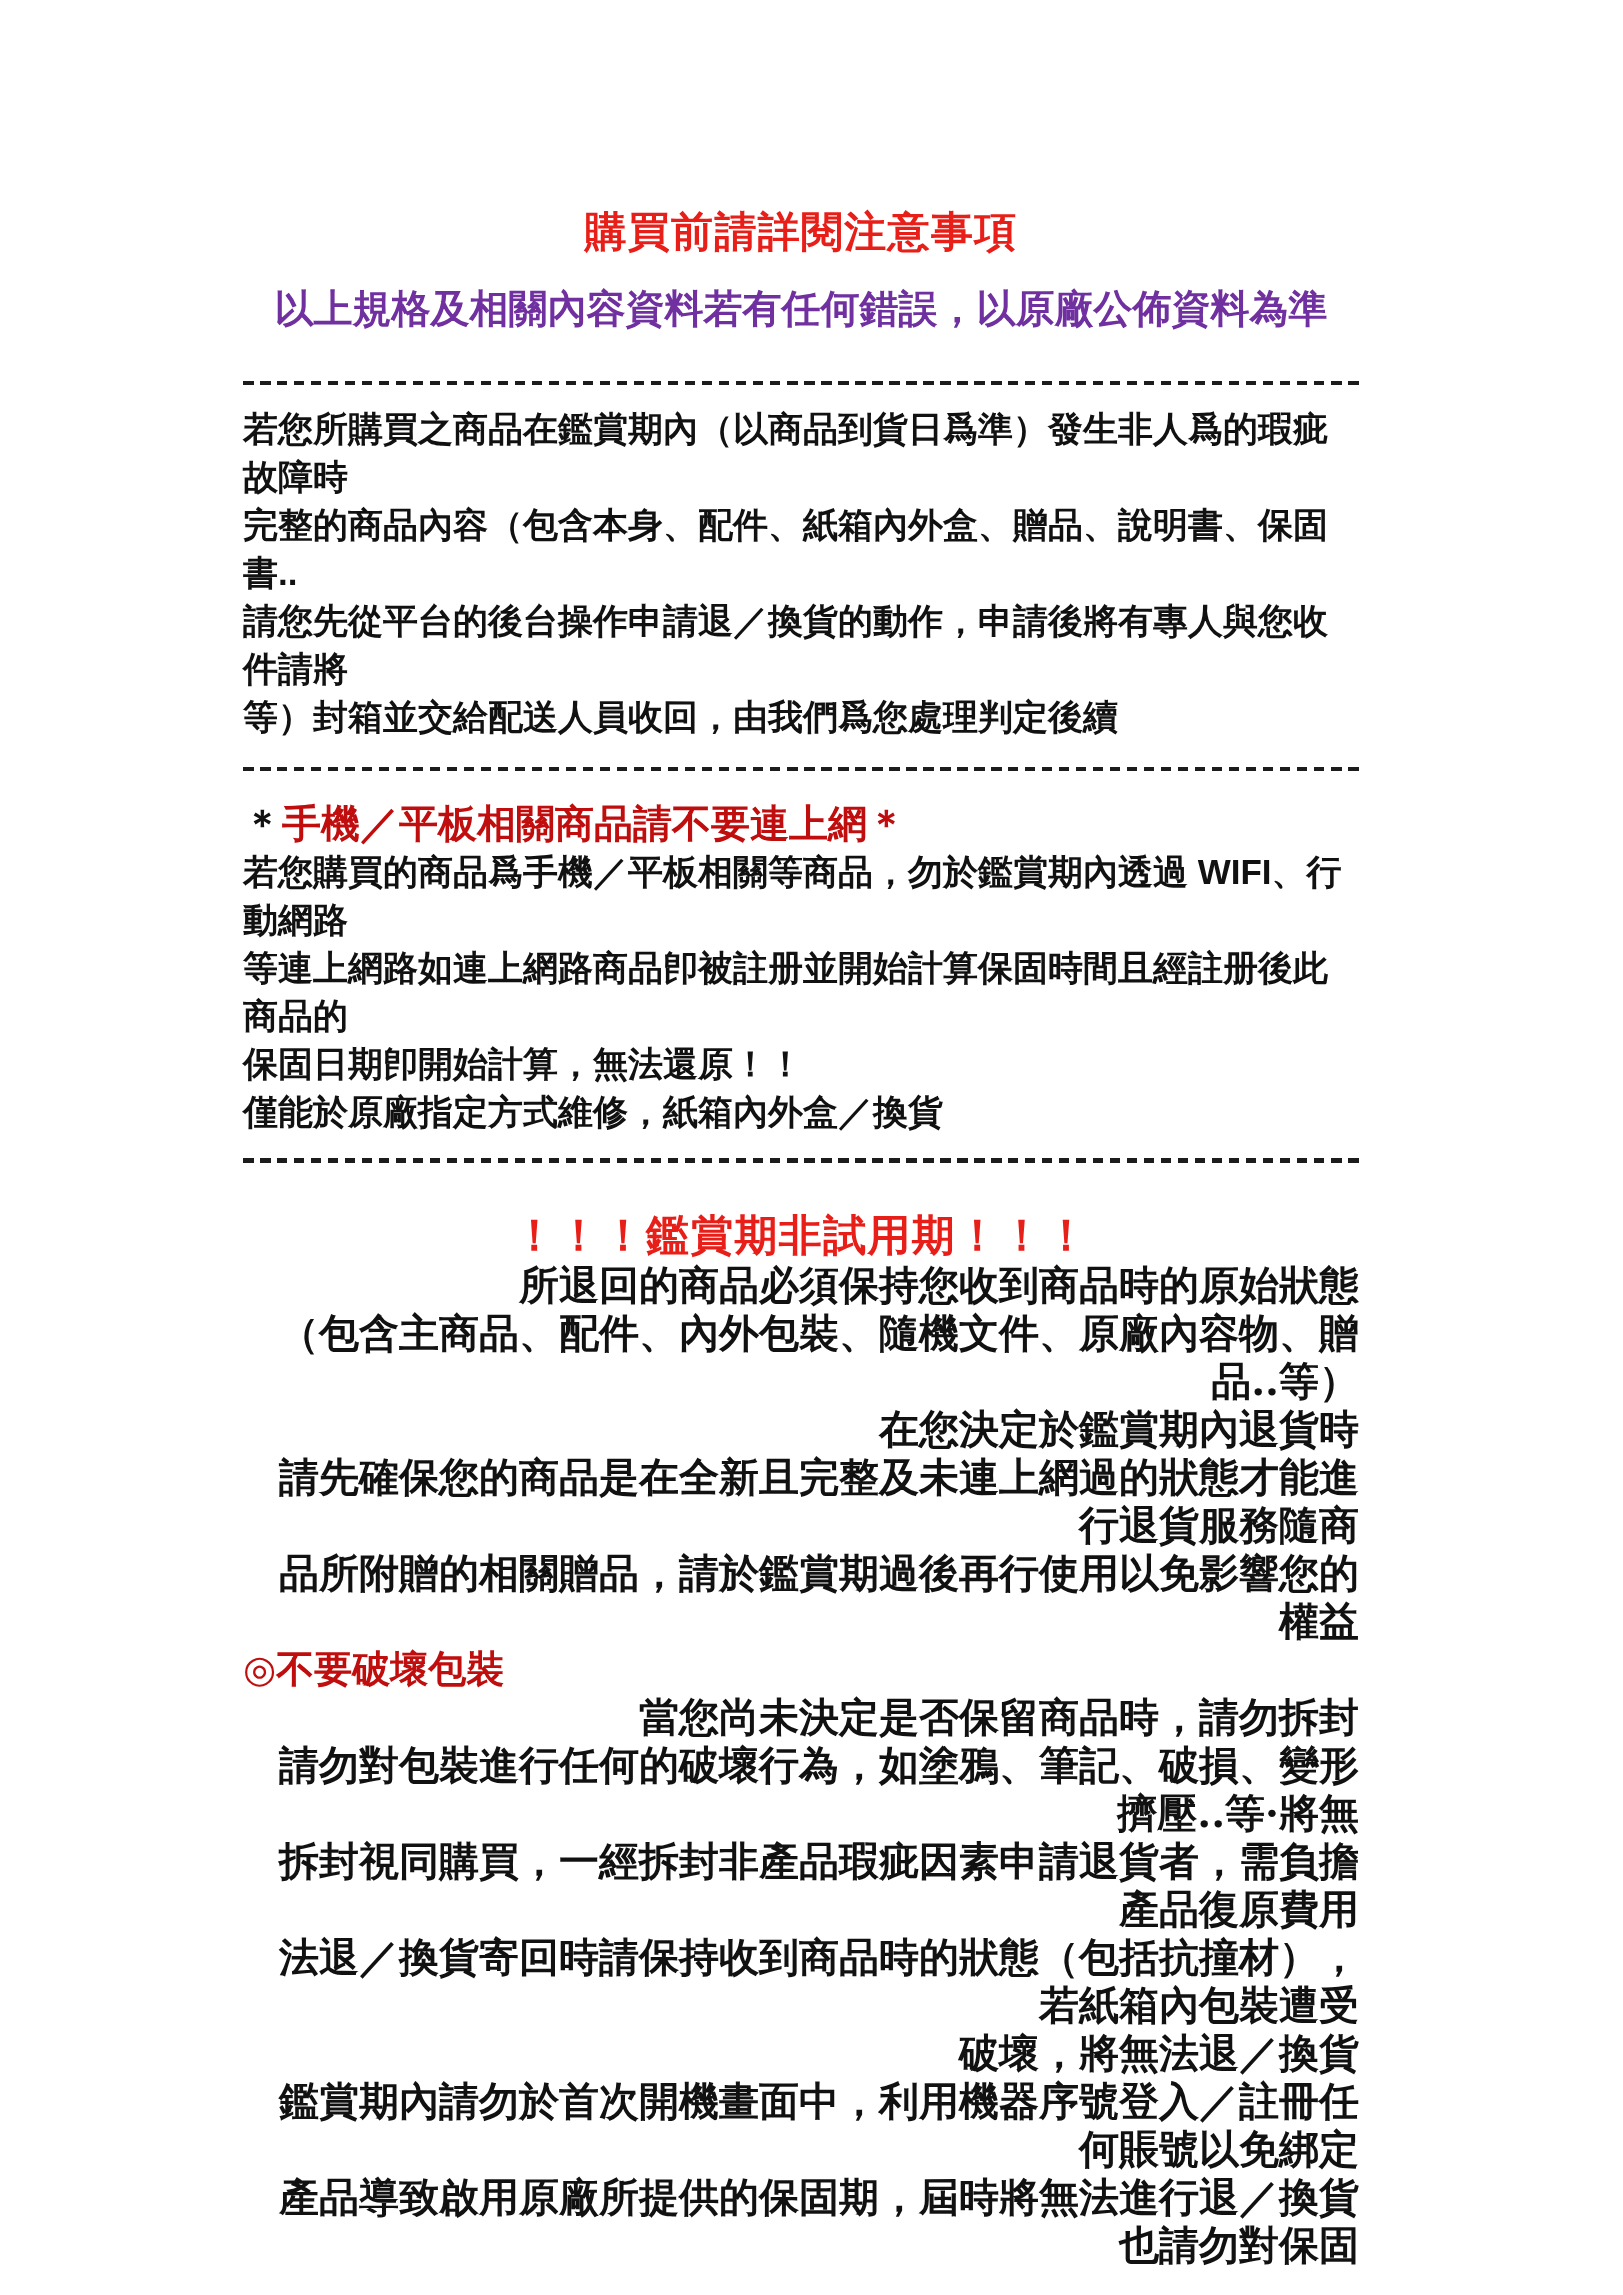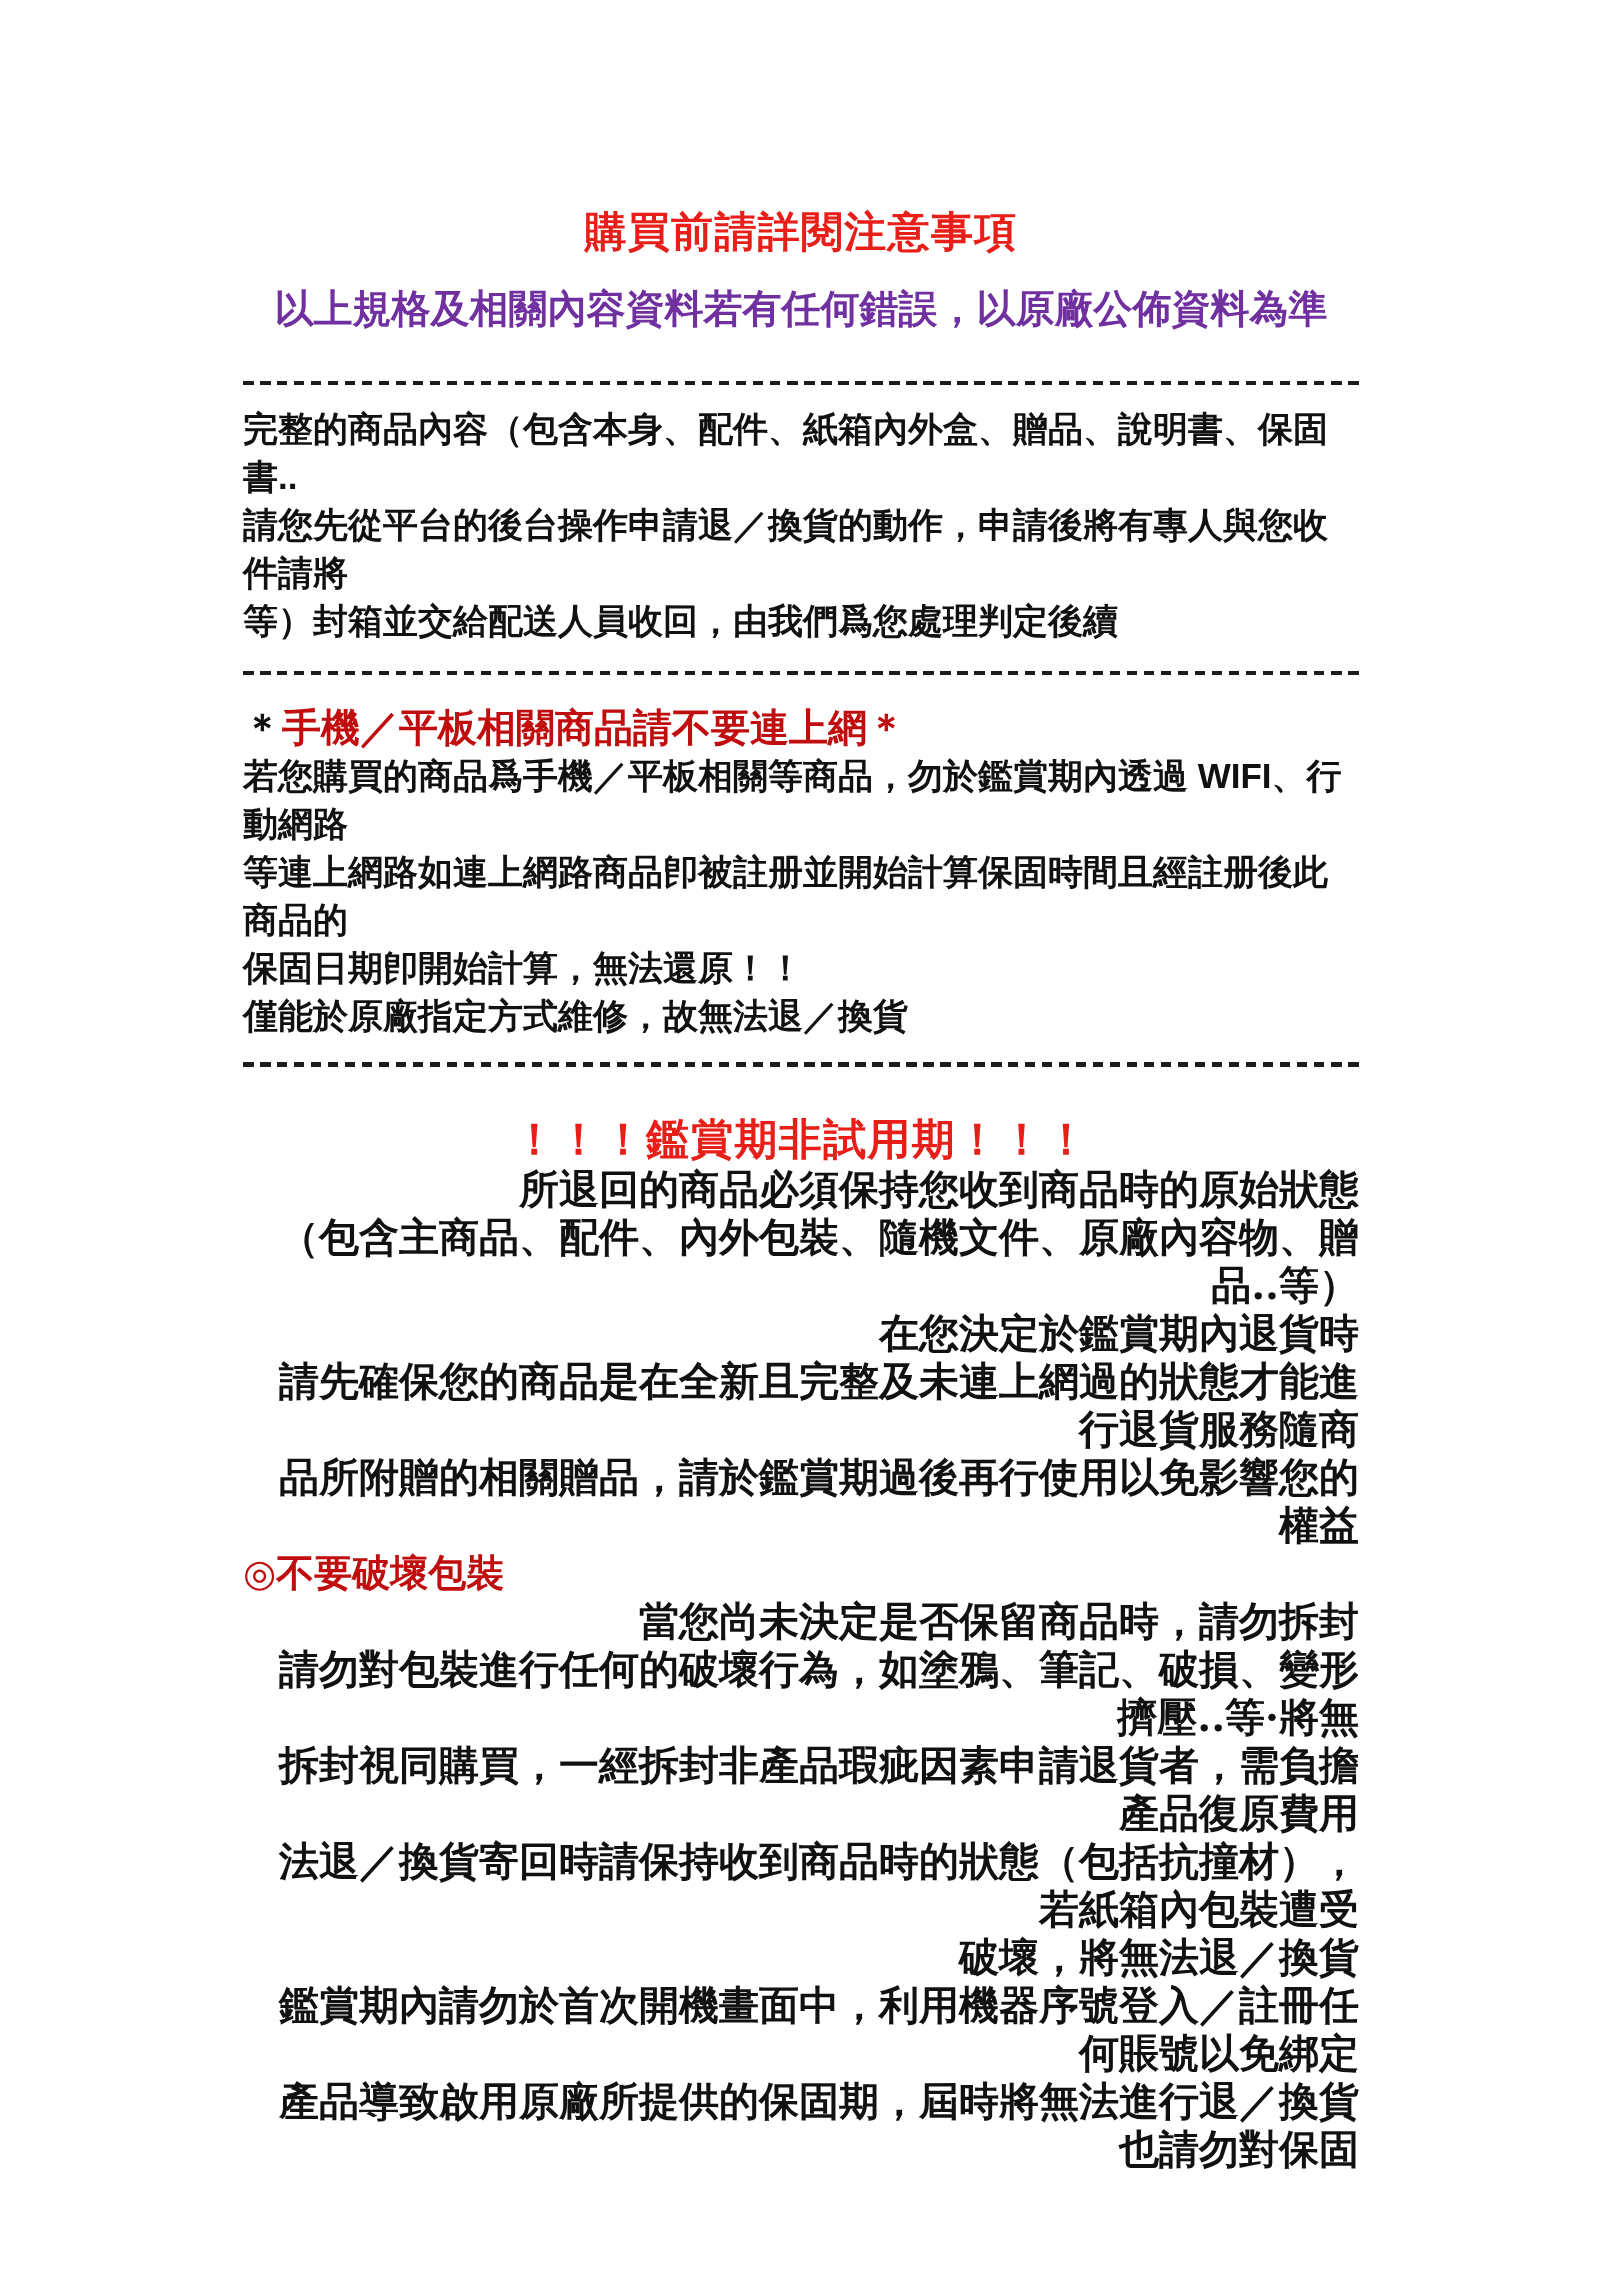--- a/index.html
+++ b/index.html
@@ -88,36 +88,37 @@
 <div class="page">
   <div class="content">
 
     <div class="doc-title">購買前請詳閱注意事項</div>
 
     <div class="doc-subtitle">以上規格及相關內容資料若有任何錯誤，以原廠公佈資料為準</div>
 
     <div class="divider d1"></div>
 
     <div class="para-round">
+      <div>若您所購買之商品在鑑賞期內（以商品到貨日爲準）發生非人爲的瑕疵故障時</div>
       <div>完整的商品內容（包含本身、配件、紙箱內外盒、贈品、說明書、保固書..</div>
       <div>請您先從平台的後台操作申請退／換貨的動作，申請後將有專人與您收件請將</div>
       <div>等）封箱並交給配送人員收回，由我們爲您處理判定後續</div>
     </div>
 
     <div class="divider d2"></div>
 
     <div class="star-head">
       <span class="star-black">＊</span><span class="star-head-text">手機／平板相關商品請不要連上網</span><span class="star-red">＊</span>
     </div>
 
     <div class="para-round tight">
       <div>若您購買的商品爲手機／平板相關等商品，勿於鑑賞期內透過 WIFI、行動網路</div>
       <div>等連上網路如連上網路商品卽被註册並開始計算保固時間且經註册後此商品的</div>
       <div>保固日期卽開始計算，無法還原！！</div>
-      <div>僅能於原廠指定方式維修，故無法退／換貨</div>
+      <div>僅能於原廠指定方式維修，紙箱內外盒／換貨</div>
     </div>
 
     <div class="divider d3"></div>
 
     <div class="banner">！！！鑑賞期非試用期！！！</div>
 
     <div class="para-kai">
       <div>所退回的商品必須保持您收到商品時的原始狀態</div>
       <div>（包含主商品、配件、內外包裝、隨機文件、原廠內容物、贈品..等）</div>
       <div>在您決定於鑑賞期內退貨時</div>

